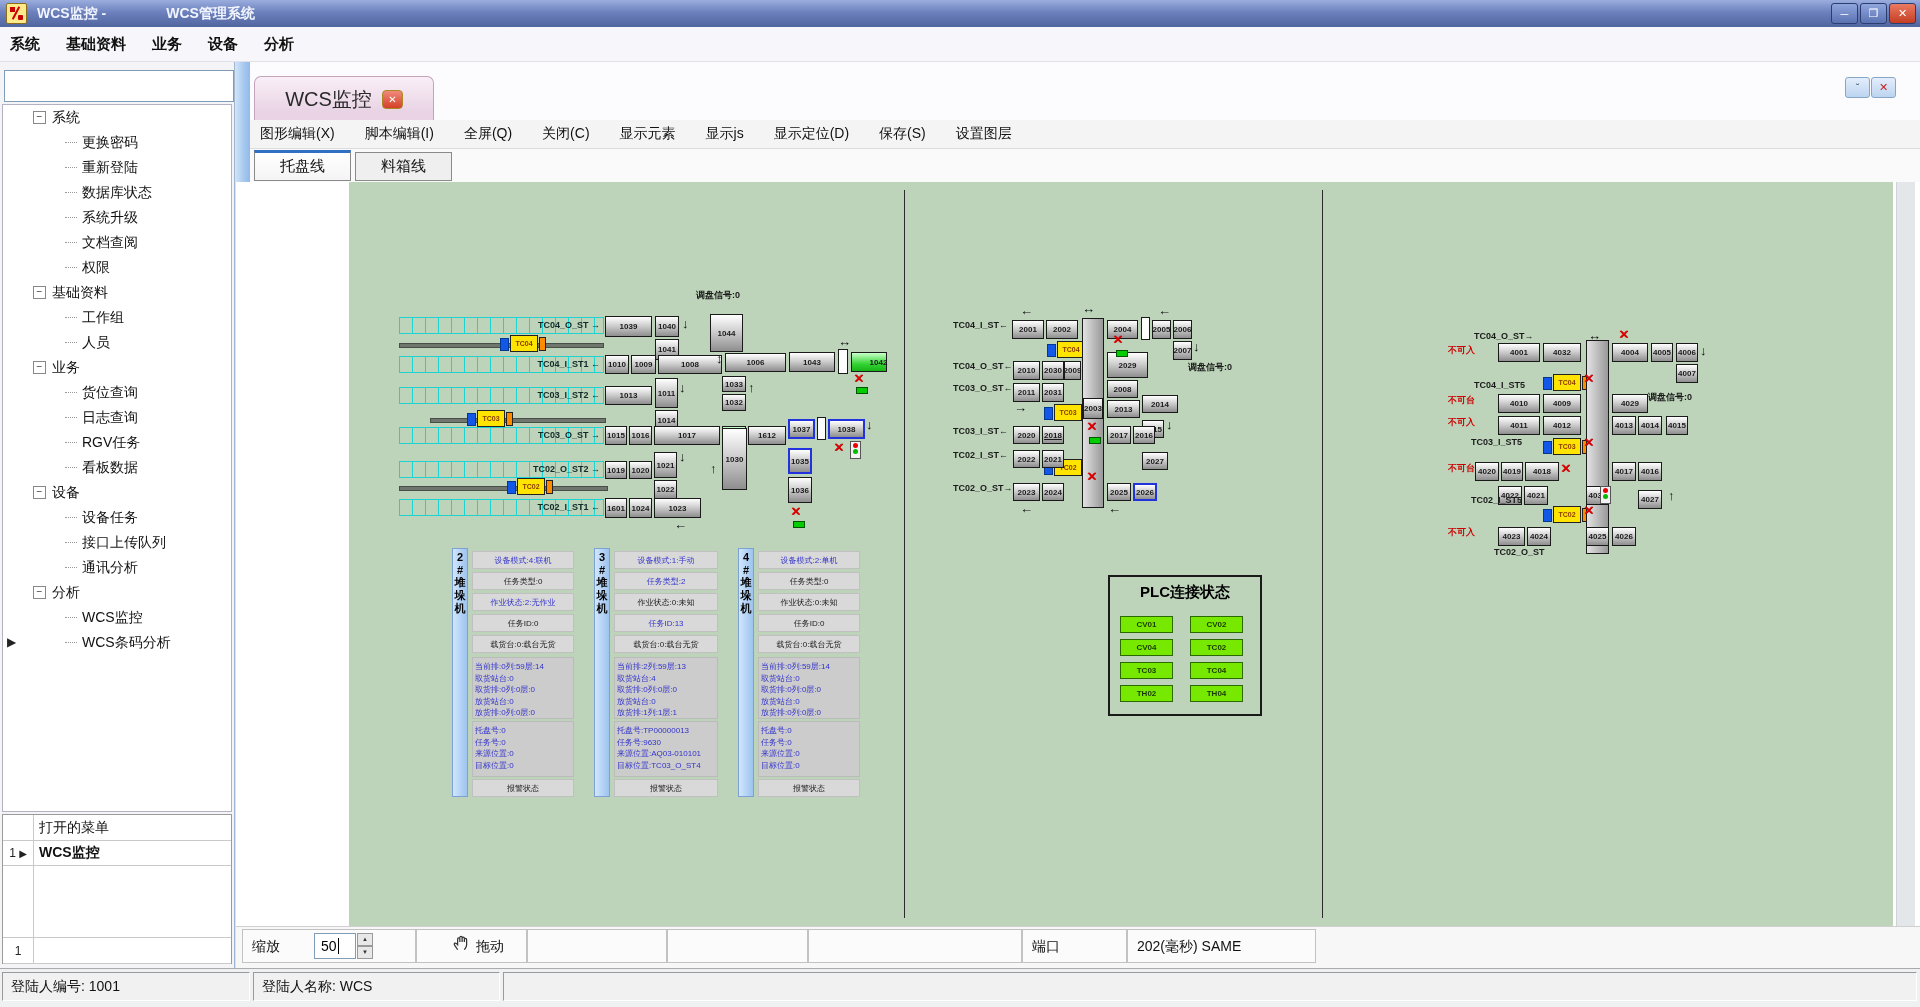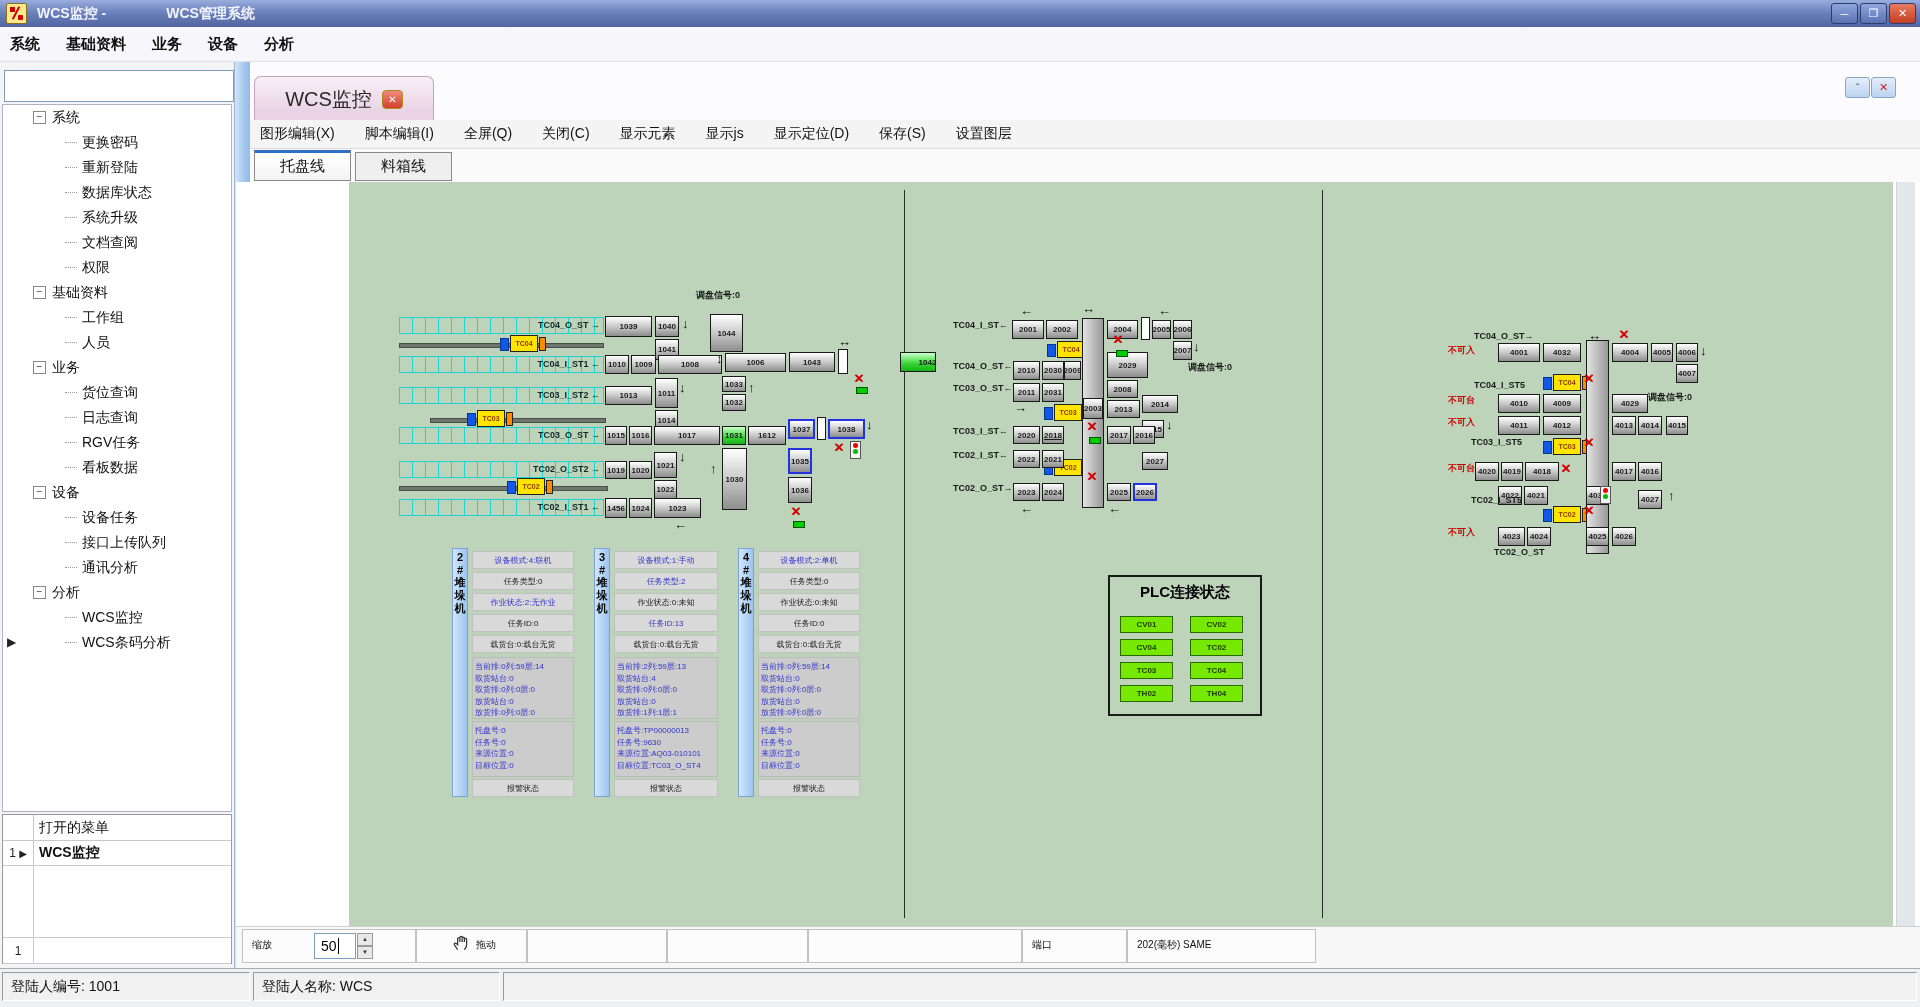--- a/index.html
+++ b/index.html
@@ -109,21 +109,21 @@
   .sample{position:absolute;width:27px;height:19px;border:1px solid #222;display:flex;align-items:center;
     justify-content:center;font-size:7px;font-weight:bold;color:#111;box-sizing:border-box;
     background:linear-gradient(180deg,#fff,#c9c9c9);}
   .sample.green{background:linear-gradient(180deg,#b8ffb8,#2ad42a);}
   .sample.selected{background:linear-gradient(180deg,#b8ffb8,#2ad42a);border:3px solid #1133ee;}
   .plccell{position:absolute;width:53px;height:17px;background:#77e800;border:1px solid #2a6a00;
     display:flex;align-items:center;justify-content:center;font-size:8px;font-weight:bold;color:#1a3a00;box-sizing:border-box;}
   
   #bottombar{position:absolute;left:236px;top:926px;width:1684px;height:42px;background:#f7f7f7;border-top:1px solid #d0d0d0;}
   .bcell{position:absolute;top:929px;height:34px;border:1px solid #c2c2c2;box-sizing:border-box;background:#fbfbfb;}
-  .btext{position:absolute;font-size:10px;color:#111;}
+  .btext{position:absolute;font-size:14px;color:#111;}
   #zoominput{position:absolute;left:314px;top:933px;width:42px;height:26px;background:#fff;border:1px solid #7f9db9;
     font-size:14px;display:flex;align-items:center;padding-left:6px;box-sizing:border-box;}
   #zoominput .caret{width:1px;height:16px;background:#000;margin-left:1px;}
   #spinner{position:absolute;left:357px;top:933px;width:16px;height:26px;}
   #spinner div{height:13px;background:#e8e8e8;border:1px solid #999;font-size:6px;line-height:11px;
     text-align:center;color:#333;box-sizing:border-box;}
   .handicon{position:absolute;left:452px;top:934px;width:18px;height:18px;}
   
   #statusbar{position:absolute;left:0;top:968px;width:1920px;height:39px;background:#eef0f2;border-top:1px solid #aaa;}
   .scell{position:absolute;top:972px;height:29px;background:#f1f1f1;border:1px solid;
@@ -398,42 +398,42 @@
     <div class="blk" style="left: 605px; top: 316px; width: 47px; height: 21px;">1039</div>
     <div class="blk" style="left: 655px; top: 316px; width: 24px; height: 21px;">1040</div>
     <div class="blk" style="left: 655px; top: 339px; width: 24px; height: 21px;">1041</div>
     <div class="blk" style="left: 710px; top: 314px; width: 33px; height: 38px;">1044</div>
     <div class="blk" style="left: 605px; top: 355px; width: 24px; height: 19px;">1010</div>
     <div class="blk" style="left: 631px; top: 355px; width: 25px; height: 19px;">1009</div>
     <div class="blk" style="left: 658px; top: 355px; width: 64px; height: 19px;">1008</div>
     <div class="blk" style="left: 725px; top: 353px; width: 61px; height: 19px;">1006</div>
     <div class="blk" style="left: 789px; top: 352px; width: 46px; height: 20px;">1043</div>
     <div class="blk white" style="left: 838px; top: 349px; width: 10px; height: 25px;"></div>
-    <div class="blk green" style="left: 900px; top: 352px; width: 36px; height: 20px; padding-left: 19px;">1042</div>
+    <div class="blk green" style="left: 851px; top: 352px; width: 36px; height: 20px; padding-left: 19px;">1042</div>
     <div class="blk" style="left: 605px; top: 386px; width: 47px; height: 19px;">1013</div>
     <div class="blk" style="left: 655px; top: 378px; width: 23px; height: 30px;">1011</div>
     <div class="blk" style="left: 655px; top: 410px; width: 23px; height: 20px;">1014</div>
     <div class="blk" style="left: 722px; top: 376px; width: 24px; height: 16px;">1033</div>
     <div class="blk" style="left: 722px; top: 394px; width: 24px; height: 17px;">1032</div>
     <div class="blk" style="left: 605px; top: 426px; width: 22px; height: 19px;">1015</div>
     <div class="blk" style="left: 629px; top: 426px; width: 23px; height: 19px;">1016</div>
     <div class="blk" style="left: 654px; top: 426px; width: 66px; height: 19px;">1017</div>
     <div class="blk green" style="left: 722px; top: 426px; width: 24px; height: 19px;">1031</div>
     <div class="blk" style="left: 748px; top: 426px; width: 38px; height: 19px;">1612</div>
     <div class="blk blue" style="left: 788px; top: 419px; width: 27px; height: 20px;">1037</div>
     <div class="blk white" style="left: 817px; top: 417px; width: 9px; height: 23px;"></div>
     <div class="blk blue" style="left: 828px; top: 419px; width: 37px; height: 20px;">1038</div>
-    <div class="blk" style="left: 722px; top: 448px; width: 25px; height: 62px;">1030</div>
+    <div class="blk" style="left: 722px; top: 428px; width: 25px; height: 62px;">1030</div>
     <div class="blk blue" style="left: 788px; top: 448px; width: 24px; height: 26px;">1035</div>
     <div class="blk" style="left: 788px; top: 477px; width: 24px; height: 26px;">1036</div>
     <div class="blk" style="left: 605px; top: 461px; width: 22px; height: 18px;">1019</div>
     <div class="blk" style="left: 629px; top: 461px; width: 23px; height: 18px;">1020</div>
     <div class="blk" style="left: 654px; top: 452px; width: 23px; height: 26px;">1021</div>
     <div class="blk" style="left: 654px; top: 480px; width: 23px; height: 19px;">1022</div>
-    <div class="blk" style="left: 605px; top: 498px; width: 22px; height: 20px;">1456</div>
+    <div class="blk" style="left: 605px; top: 498px; width: 22px; height: 20px;">1601</div>
     <div class="blk" style="left: 629px; top: 498px; width: 23px; height: 20px;">1024</div>
     <div class="blk" style="left: 654px; top: 498px; width: 47px; height: 20px;">1023</div>
     <div class="blk spine" style="left: 1082px; top: 318px; width: 22px; height: 190px;"></div>
     <div class="blk" style="left: 1012px; top: 320px; width: 32px; height: 19px;">2001</div>
     <div class="blk" style="left: 1046px; top: 320px; width: 32px; height: 19px;">2002</div>
     <div class="blk" style="left: 1107px; top: 320px; width: 31px; height: 19px;">2004</div>
     <div class="blk white" style="left: 1141px; top: 317px; width: 9px; height: 23px;"></div>
     <div class="blk" style="left: 1152px; top: 320px; width: 19px; height: 19px;">2005</div>
     <div class="blk" style="left: 1173px; top: 320px; width: 19px; height: 19px;">2006</div>
     <div class="blk" style="left: 1173px; top: 341px; width: 19px; height: 19px;">2007</div>

